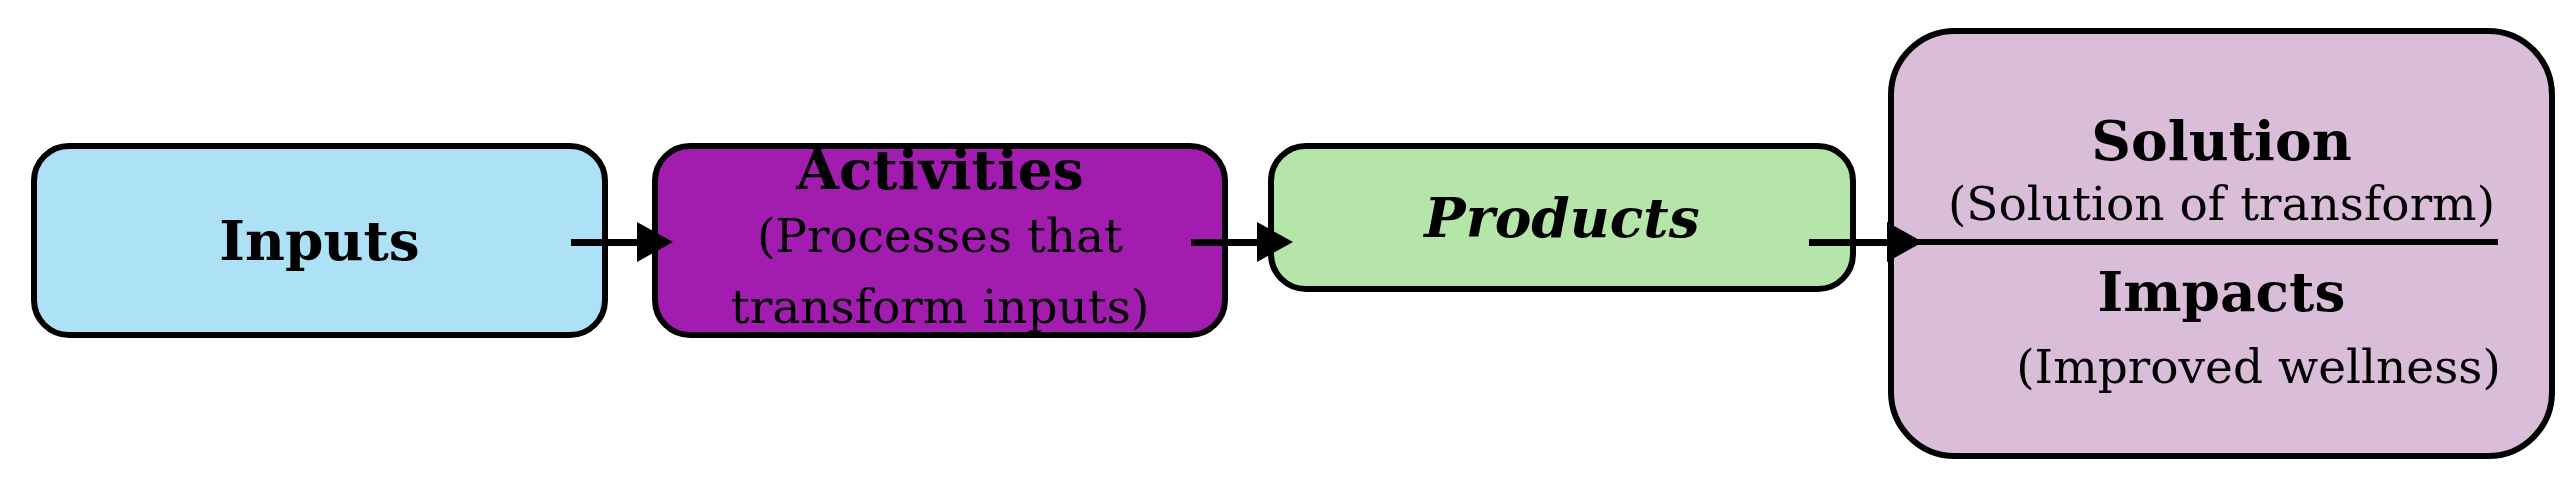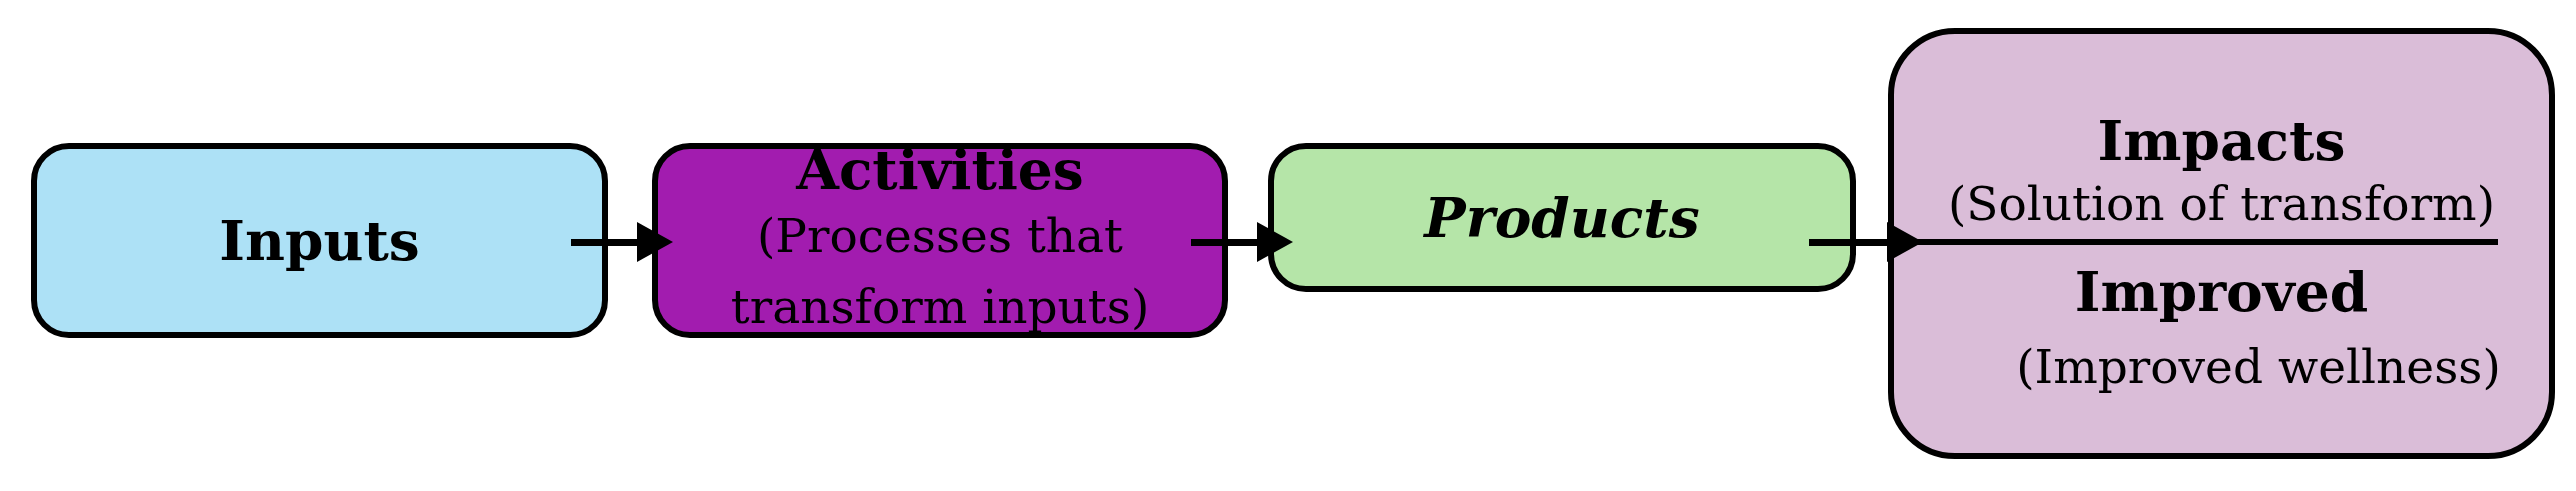--- a/index.html
+++ b/index.html
@@ -91,23 +91,23 @@
   <div class="box b2" style="background-color: #a21caf;">
     <div class="title">Activities</div>
     <div class="sub">(Processes that transform inputs)</div>
   </div>
 
   <div class="box b3" style="background-color: rgb(181, 229, 168);">
     <div class="title">Products</div>
   </div>
 
   <div class="box b4" style="background-color: rgb(218, 189, 216);">
-    <div class="sec t1 title">Impacts</div>
+    <div class="sec t1 title">Solution</div>
     <div class="sec s1 sub">(Solution of transform)</div>
-    <div class="sec t2 title">Improved</div>
+    <div class="sec t2 title">Impacts</div>
     <div class="sec s2 sub">(Improved wellness)</div>
   </div>
 
   <div class="arrow a1" style="color: rgb(0, 0, 0);">
     <div class="shaft"></div>
     <div class="head"></div>
   </div>
 
   <div class="arrow a2" style="color: rgb(0, 0, 0);">
     <div class="shaft"></div>

